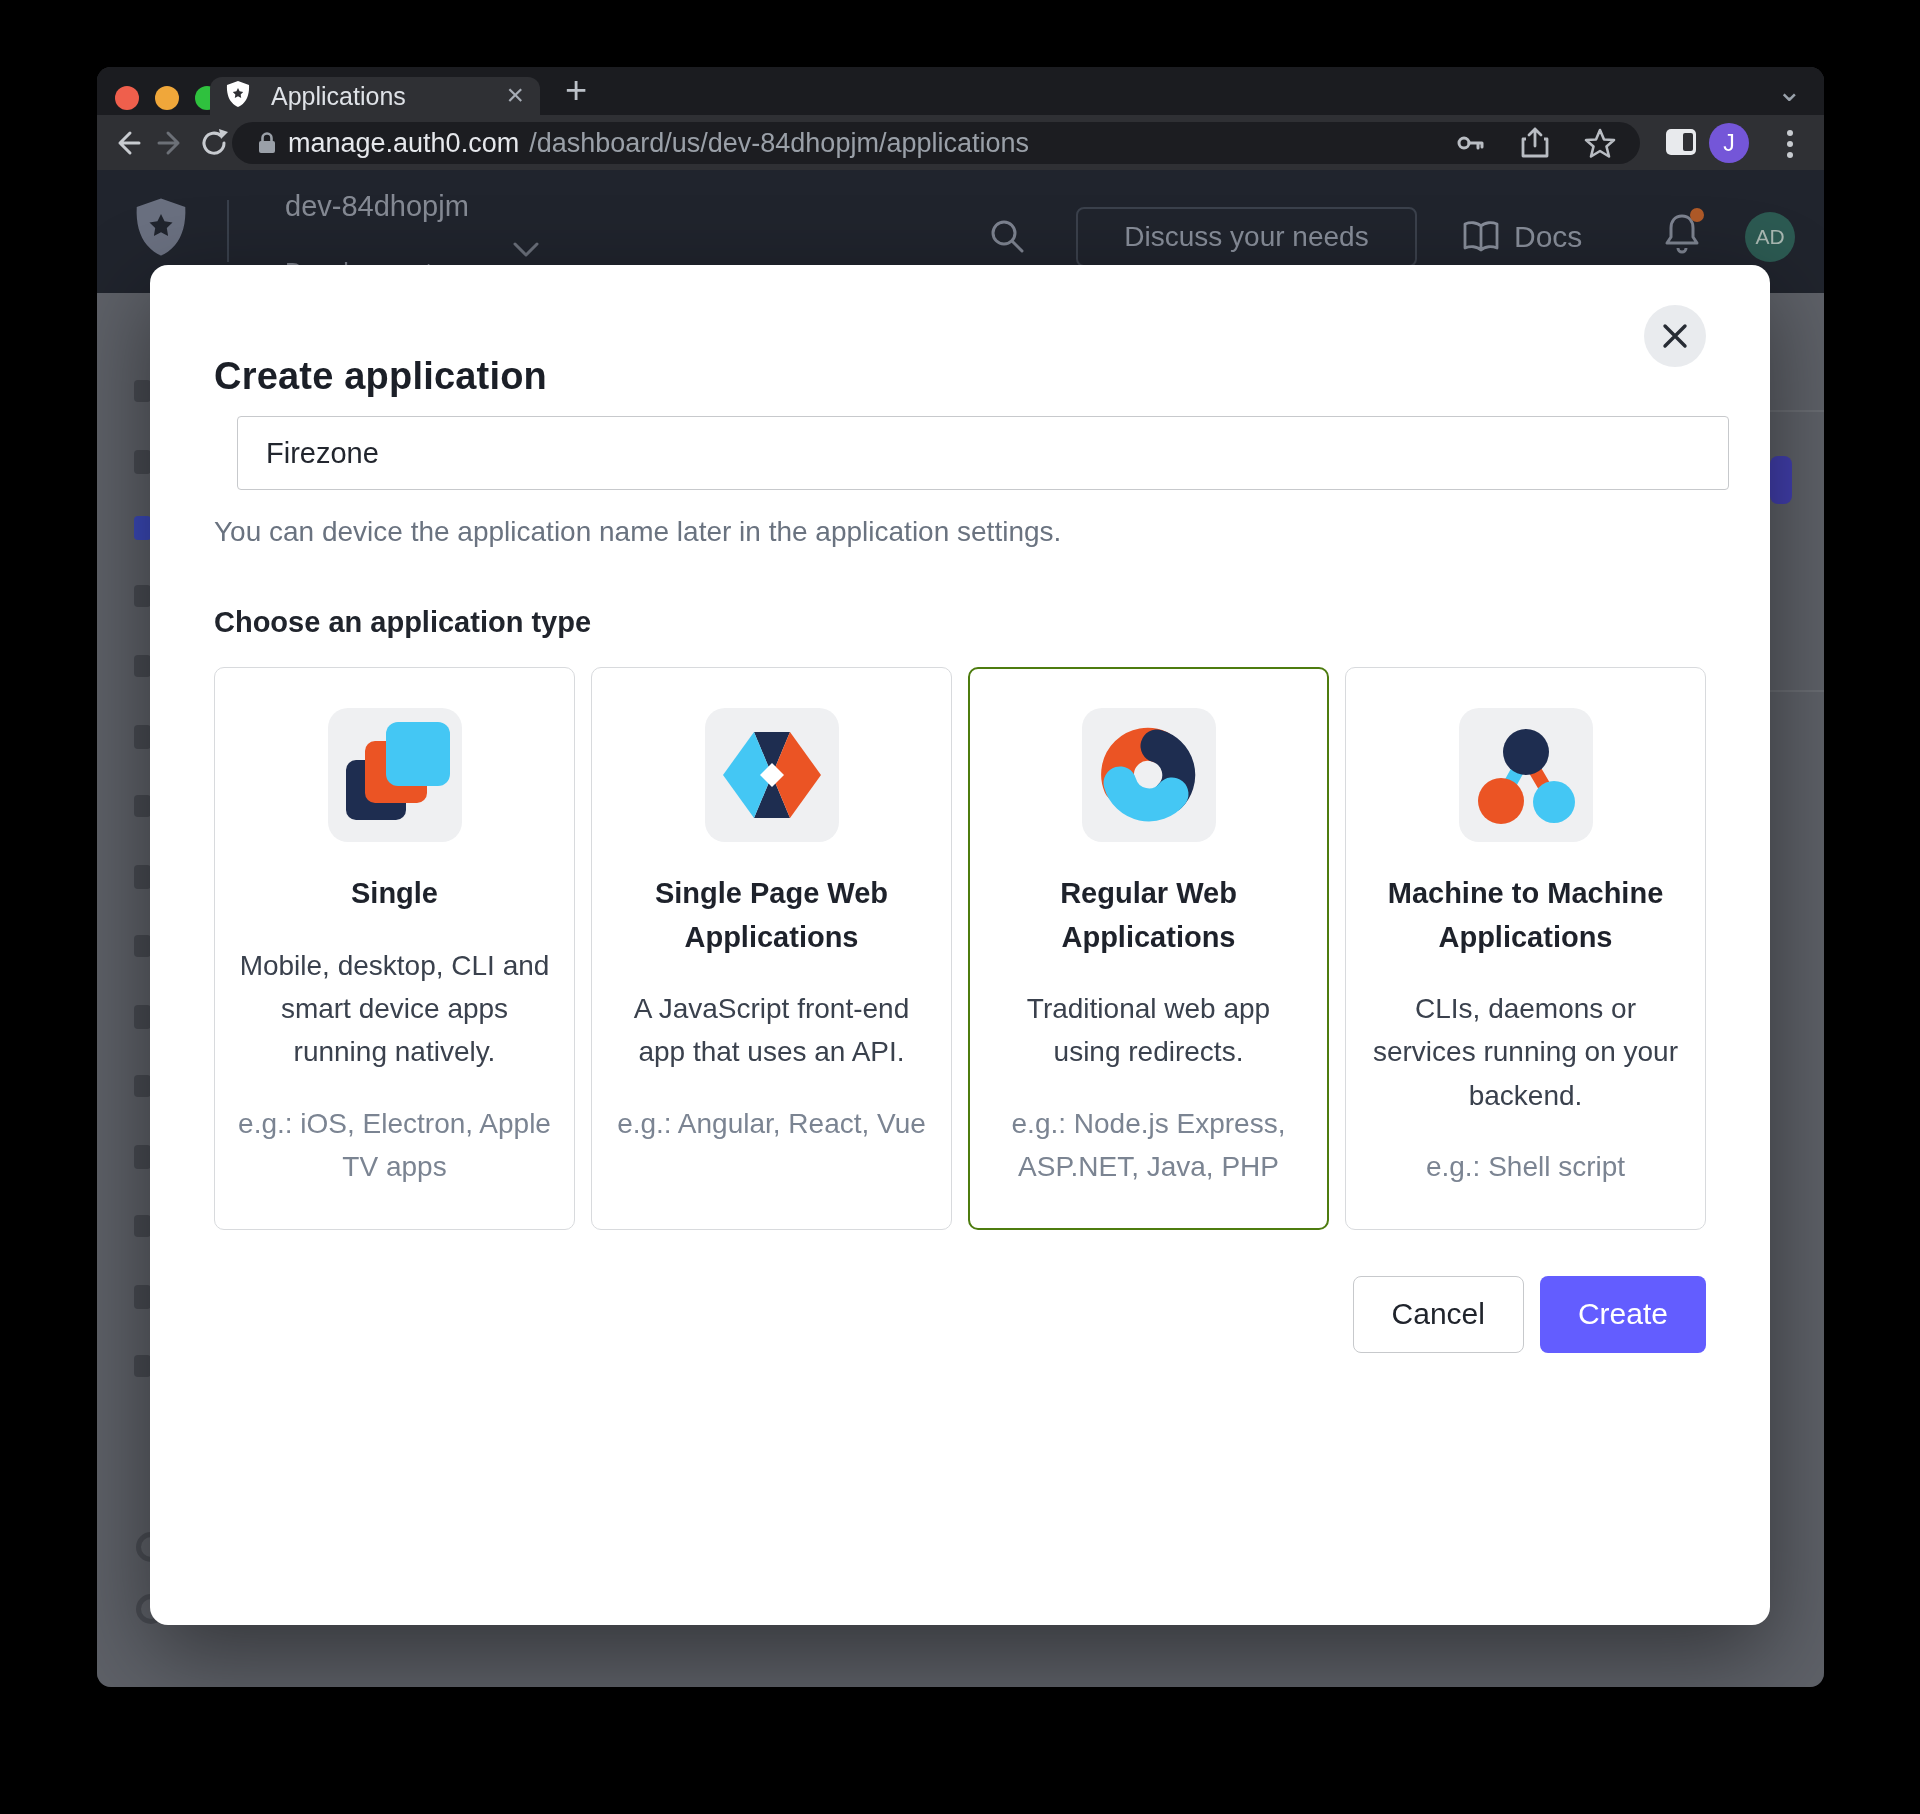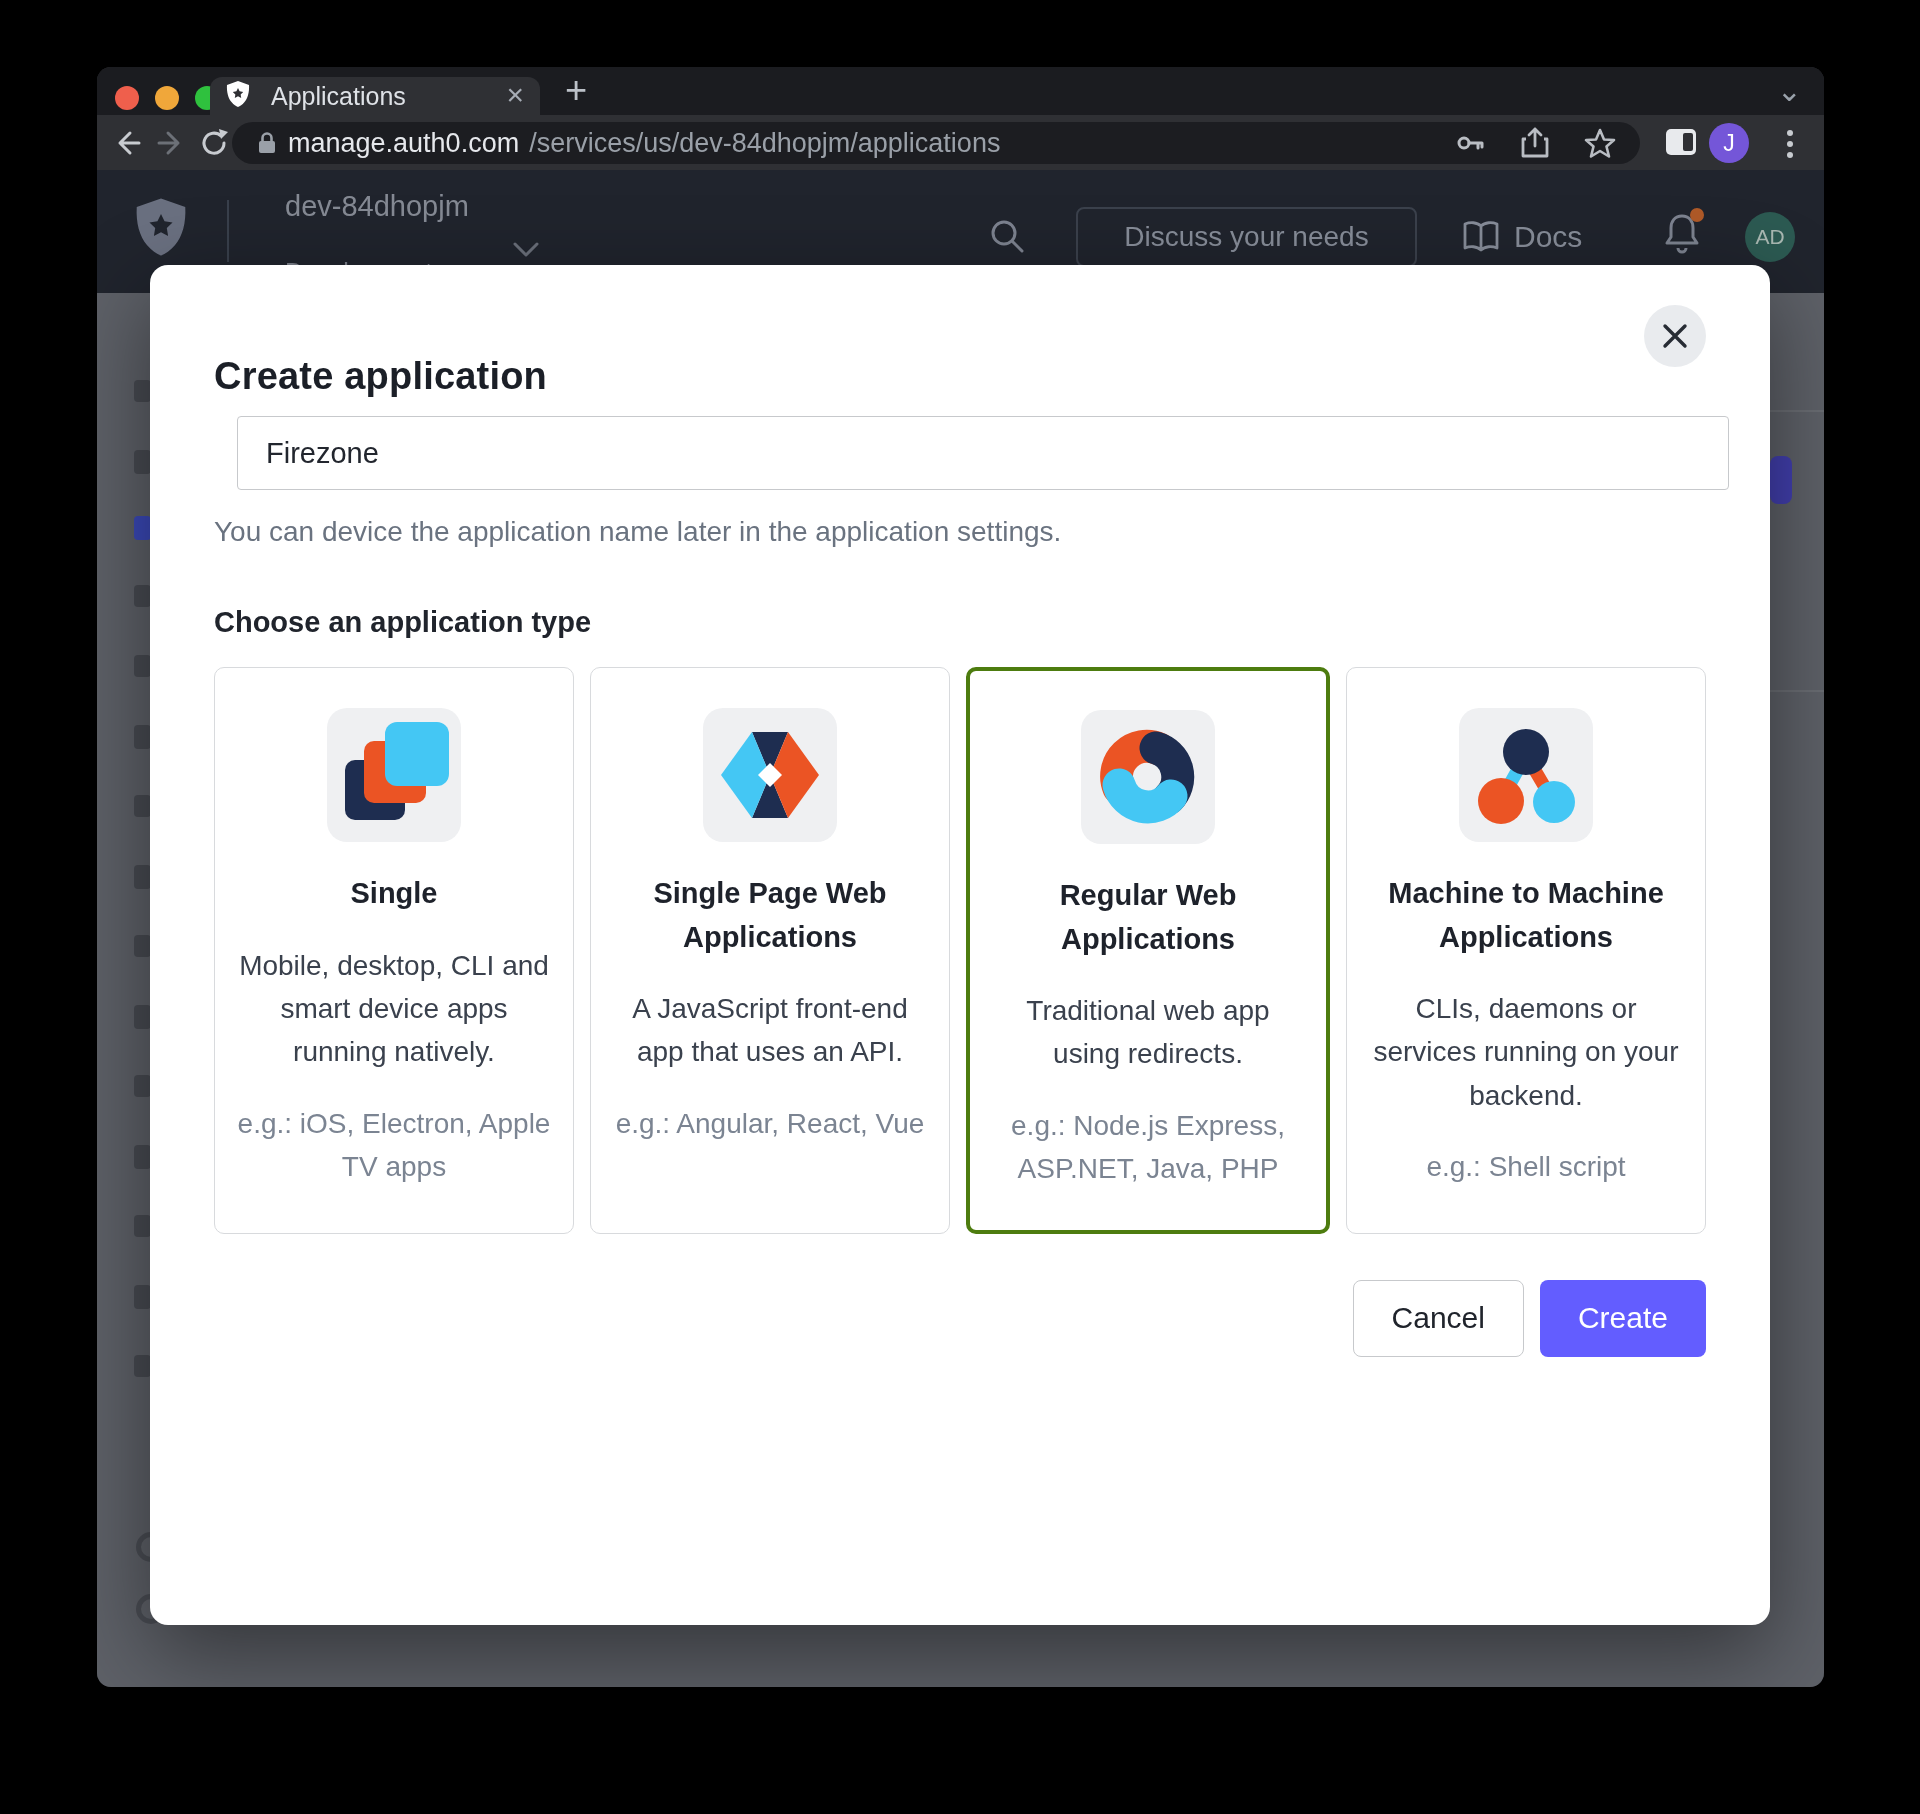--- a/index.html
+++ b/index.html
@@ -71,21 +71,21 @@
              background:#e9ebee; border:none; display:flex; align-items:center; justify-content:center; cursor:pointer; }
   .name-row { margin-top:62px; font-size:29px; font-weight:500; color:#20242c; }
   .req { color:#e8502a; margin-left:8px; }
   .name-input { margin-top:18px; width:100%; height:74px; border:1px solid #c7c9cc; border-radius:4px;
                 font-size:29px; color:#22262e; padding:0 28px; font-family:"Liberation Sans", sans-serif; background:#fff;margin-left:23px; }
   .help { margin-top:26px; font-size:28px; color:#6a7380; }
   .type-label { margin-top:58px; font-size:29px; font-weight:600; color:#20242c; }
   .cards { margin-top:28px; display:flex; gap:16px; align-items:stretch; }
   .card { flex:1; border:1px solid #d8dadd; border-radius:10px; background:#fff; padding:40px 22px;
           text-align:center; cursor:pointer; }
-  .card.selected { border:4px solid #4d7c0f; padding:39px 21px; }
+  .card.selected { border:2px solid #4d7c0f; padding:39px 21px; }
   .icon-sq { width:134px; height:134px; border-radius:20px; background:#eff0f2; margin:0 auto;
              display:flex; align-items:center; justify-content:center; }
   .c-title { margin-top:30px; font-size:29px; font-weight:600; line-height:1.5; color:#1e222b; }
   .c-desc  { margin-top:28px; font-size:28px; line-height:1.55; color:#3a414d; }
   .c-eg    { margin-top:28px; font-size:28px; line-height:1.55; color:#7b8492; }
   .m-footer { margin-top:46px; display:flex; justify-content:flex-end; gap:16px; }
   .btn { height:77px; border-radius:8px; font-size:30px; font-family:"Liberation Sans", sans-serif; cursor:pointer; }
   .btn-cancel { padding:0 38px; background:#fff; border:1px solid #c7c9cc; color:#20242c; }
   .btn-create { padding:0 38px; background:#635dff; border:none; color:#fff; }
 </style>
@@ -126,21 +126,21 @@
         <path d="M27 17 A10 10 0 1 1 24 10" stroke="#c8cbd0" stroke-width="3" fill="none" stroke-linecap="round"></path>
         <polygon points="22,3 31,6 24,13" fill="#c8cbd0"></polygon>
       </svg>
 
       <div class="urlbar">
         <svg width="22" height="24" viewBox="0 0 22 24">
           <rect x="3" y="10" width="16" height="12" rx="2" fill="#9aa0a8"></rect>
           <path d="M6.5 10 V7 a4.5 4.5 0 0 1 9 0 V10" stroke="#9aa0a8" stroke-width="2.6" fill="none"></path>
         </svg>
         <span class="url-host">manage.auth0.com</span>
-          <span class="url-path">/services/us/dev-84dhopjm/applications</span>
+          <span class="url-path">/dashboard/us/dev-84dhopjm/applications</span>
         <span class="url-spacer"></span>
         <svg class="right-ic" width="32" height="32" viewBox="0 0 32 32">
           <circle cx="10" cy="16" r="5" stroke="#b9bdc3" stroke-width="3" fill="none"></circle>
           <path d="M15 16 H28 M24 16 V21 M28 16 V20" stroke="#b9bdc3" stroke-width="3" fill="none" stroke-linecap="round"></path>
         </svg>
         <svg class="right-ic" width="30" height="32" viewBox="0 0 30 32">
           <path d="M6 12 H3 V29 H27 V12 H24" stroke="#b9bdc3" stroke-width="2.8" fill="none" stroke-linejoin="round"></path>
           <path d="M15 2 V19 M9 8 L15 2 L21 8" stroke="#b9bdc3" stroke-width="2.8" fill="none" stroke-linecap="round" stroke-linejoin="round"></path>
         </svg>
         <svg class="right-ic" width="32" height="32" viewBox="0 0 32 32">

